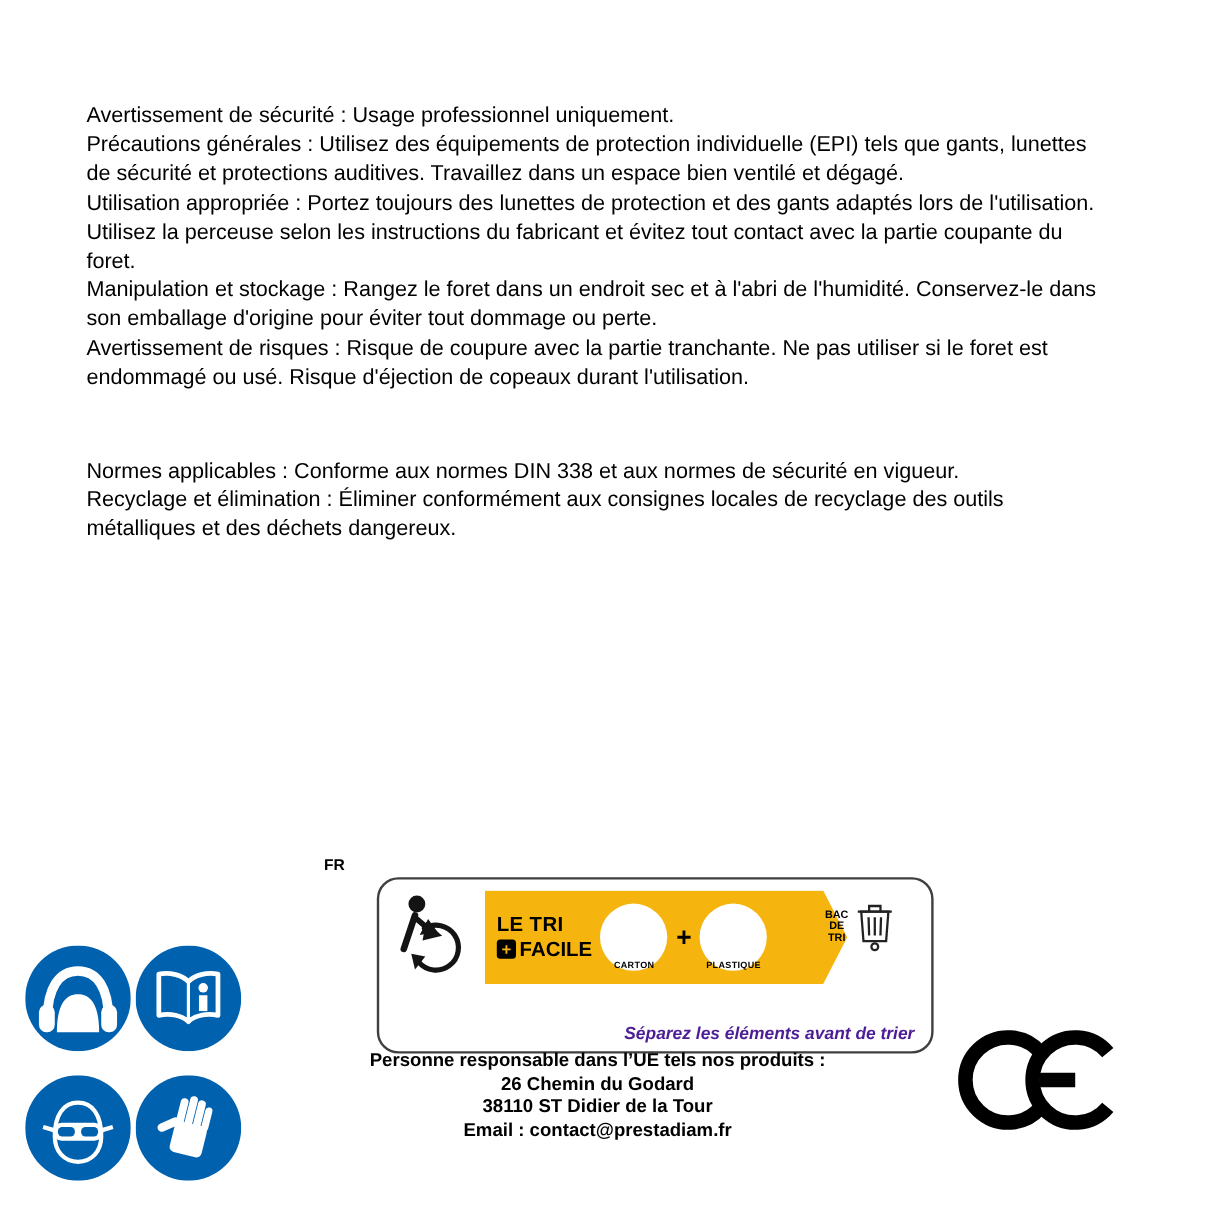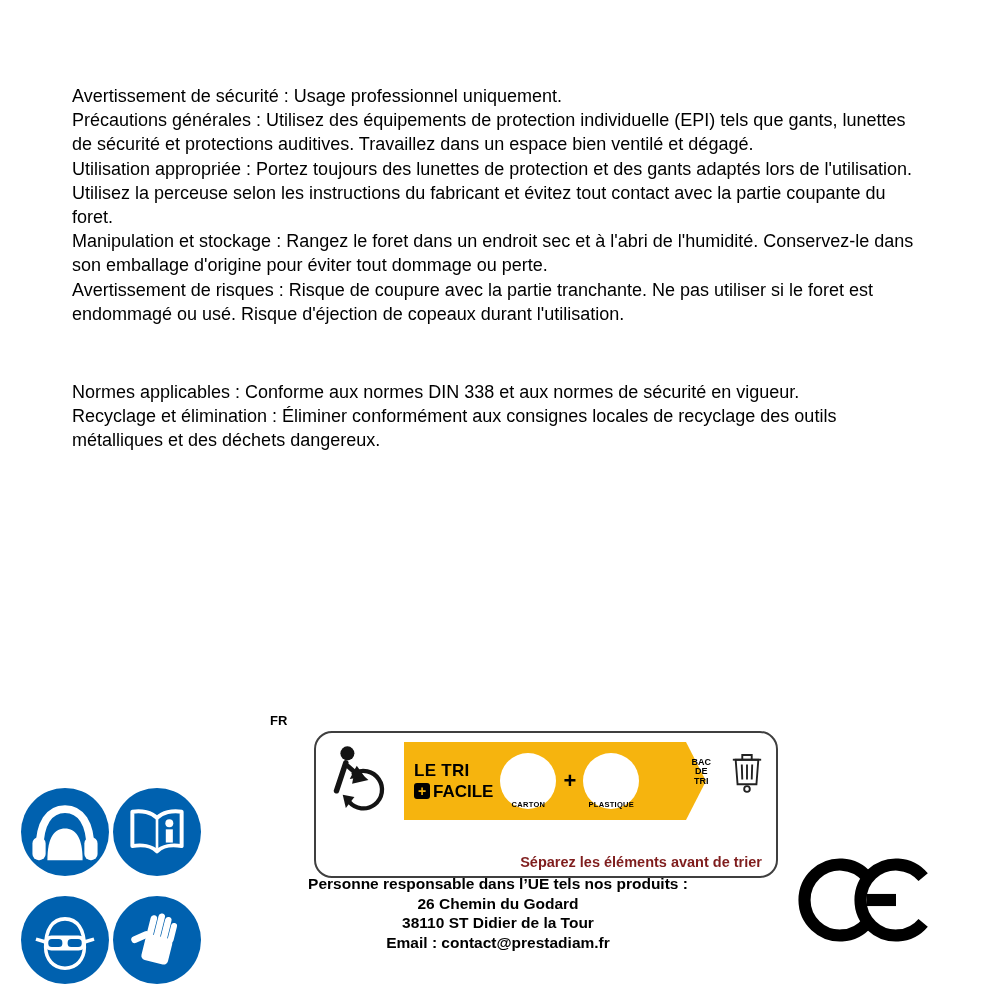--- a/index.html
+++ b/index.html
@@ -28,24 +28,24 @@
   .tri-line1 { font-weight:bold; font-size:17px; letter-spacing:.3px; }
   .tri-line2 { display:flex; align-items:center; gap:3px; margin-top:3px; }
   .plus-box  { width:16px; height:16px; background:#000; color:#F6B40E; border-radius:3px;
                display:flex; align-items:center; justify-content:center;
                font-weight:bold; font-size:14px; line-height:1; }
   .facile    { font-weight:bold; font-size:17px; }
   .mat-circle { width:56px; height:56px; background:#fff; border-radius:50%;
                 display:flex; flex-direction:column; align-items:center; justify-content:center; flex:0 0 auto;gap:46px; }
   .mat-label  { font-size:7.5px; font-weight:bold; letter-spacing:.3px; margin-top:1px; }
   .plus-sep   { font-weight:bold; font-size:22px; }
-  .bin-area   { position:absolute; right:12px; top:16px; display:flex; align-items:center; gap:19px; }
+  .bin-area   { position:absolute; right:30px; top:16px; display:flex; align-items:center; gap:5px; }
   .bin-label  { font-size:9px; font-weight:bold; line-height:9.5px; text-align:center; }
-  .tagline    { position:absolute; right:14px; bottom:6px; font-weight:bold;
-                font-size:14.5px; color:#7f1d1d; }
+  .tagline    { position:absolute; right:14px; bottom:6px; font-style:italic; font-weight:bold;
+                font-size:14.5px; color:#4c1d95; }
 
   
   .picto { position:absolute; width:88px; height:88px; }
   #picto-ear     { left:21px;  top:788px; }
   #picto-manual  { left:113px; top:788px; }
   #picto-goggles { left:21px;  top:896px; }
   #picto-gloves  { left:113px; top:896px; }
 
   
   .responsible { position:absolute; left:248px; top:874px; width:500px; text-align:center;

